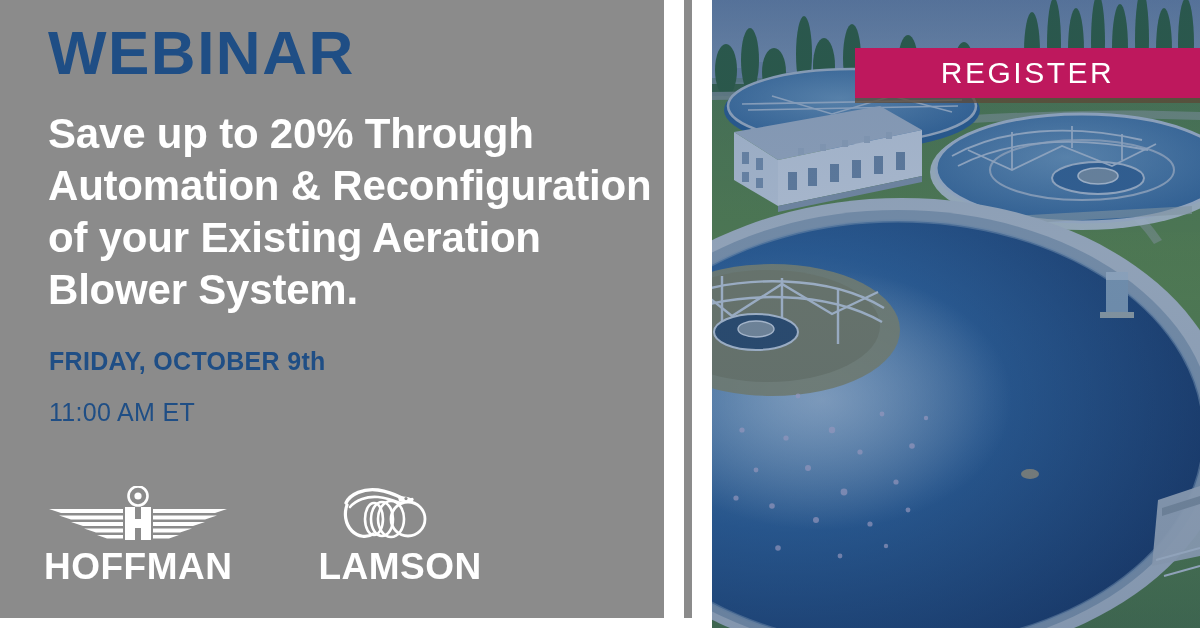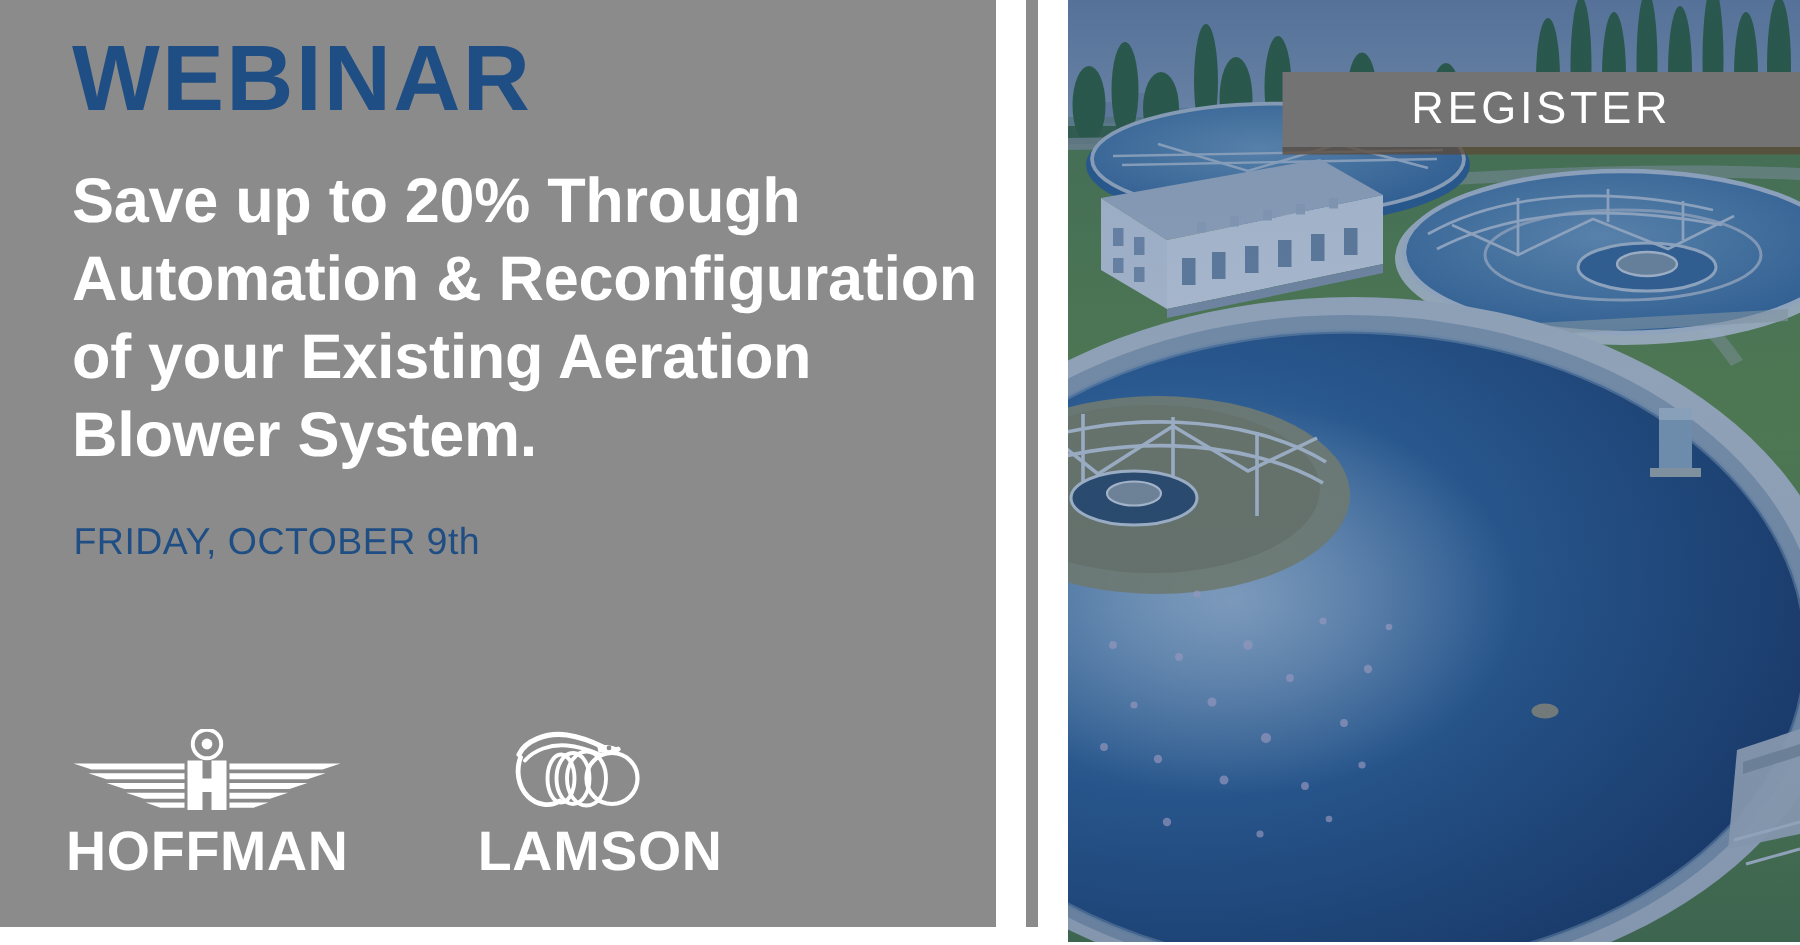--- a/index.html
+++ b/index.html
@@ -50,21 +50,21 @@
     letter-spacing:-0.2px;
   }
 
   .datetime {
     position:absolute;
     left:49px; top:349px;
     color:#1f4e85;
   }
   .dt-date {
     font-size:25px;
-    font-weight:400;
+    font-weight:700;
     letter-spacing:0.3px;
     line-height:1;
   }
   .dt-time {
     margin-top:26px;
     font-size:25px;
     font-weight:400;
     letter-spacing:0.3px;
     line-height:1;
   }
@@ -113,21 +113,21 @@
         rgba(26,64,120,0.34) 40%,
         rgba(22,58,112,0.40) 100%);
     pointer-events:none;
   }
 
   
   .register-banner {
     position:absolute;
     left:855px; top:48px;
     width:345px; height:50px;
-    background:#737373;
+    background:#be185d;
     display:flex;
     align-items:center;
     justify-content:center;
   }
   .register-banner span {
     color:#ffffff;
     font-size:30px;
     font-weight:400;
     letter-spacing:2.5px;
     line-height:1;
@@ -145,20 +145,21 @@
 <div class="canvas">
 
   <div class="left-panel">
 
     <div class="eyebrow">WEBINAR</div>
 
     <div class="headline">Save up to 20% Through Automation &amp; Reconfiguration of your Existing Aeration Blower System.</div>
 
     <div class="datetime">
       <div class="dt-date">FRIDAY, OCTOBER 9th</div>
+      <div class="dt-time">11:00 AM ET</div>
     </div>
 
     <div class="logos">
 
       <div class="logo-block logo-hoffman">
         <span class="logo-mark">
           <svg width="182" height="54" viewBox="0 0 182 54" aria-hidden="true">
             <g fill="#ffffff">
 
               <circle cx="91" cy="10" r="9.5" fill="none" stroke="#ffffff" stroke-width="2.6"></circle>

